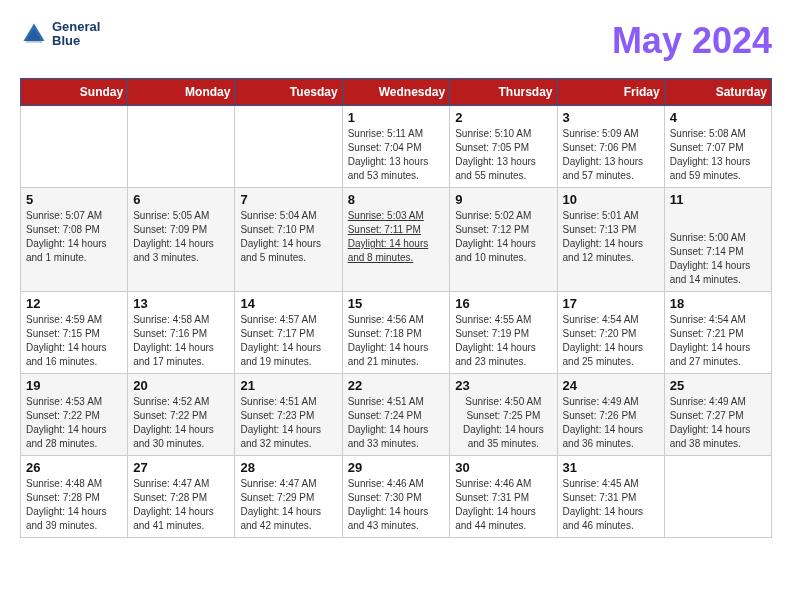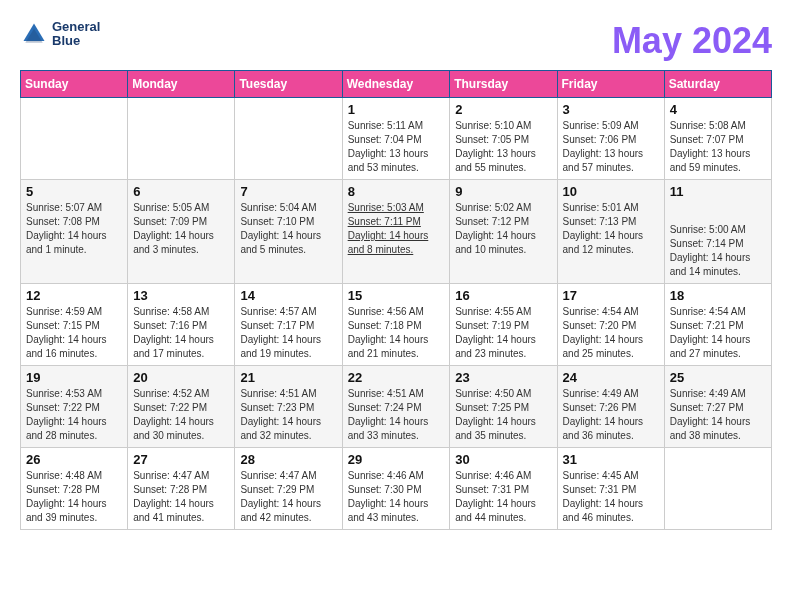--- a/index.html
+++ b/index.html
@@ -7,21 +7,21 @@
       font-family: Arial, sans-serif;
       background: #fff;
       width: 792px;
       min-height: 612px;
       padding: 20px;
     }
     .header {
       display: flex;
       justify-content: space-between;
       align-items: flex-start;
-      margin-bottom: 8px;
+      margin-bottom: 16px;
     }
     .logo {
       display: flex;
       align-items: center;
       gap: 4px;
     }
     .logo-text {
       display: flex;
       flex-direction: column;
       font-size: 13px;
@@ -44,26 +44,26 @@
     .location-title {
       font-size: 16px;
       color: #444;
     }
     .calendar-table {
       width: 100%;
       border-collapse: collapse;
       border: 1px solid #ccc;
     }
     .calendar-table th {
-      background-color: #ec4899;
+      background-color: #b91c1c;
       color: #fff;
       font-size: 12px;
       font-weight: bold;
       padding: 6px 4px;
-      text-align: left;
+      text-align: right;
       border: 1px solid #1a5a99;
     }
     .calendar-table td {
       vertical-align: top;
       padding: 4px 5px;
       border: 1px solid #ccc;
       font-size: 10.5px;
       color: #333;
       width: 108px;
       min-height: 80px;
@@ -279,21 +279,21 @@
         </td>
         <td>
           <span class="day-number">22</span>
           <div class="day-info" style="white-space: pre-line;">Sunrise: 4:51 AM
 Sunset: 7:24 PM
 Daylight: 14 hours
 and 33 minutes.</div>
         </td>
         <td>
           <span class="day-number">23</span>
-          <div class="day-info" style="white-space: pre-line;">Sunrise: 4:50 AM
+          <div class="day-info" style="white-space: pre-line; text-align: center;">Sunrise: 4:50 AM
 Sunset: 7:25 PM
 Daylight: 14 hours
 and 35 minutes.</div>
         </td>
         <td>
           <span class="day-number">24</span>
           <div class="day-info" style="white-space: pre-line;">Sunrise: 4:49 AM
 Sunset: 7:26 PM
 Daylight: 14 hours
 and 36 minutes.</div>

